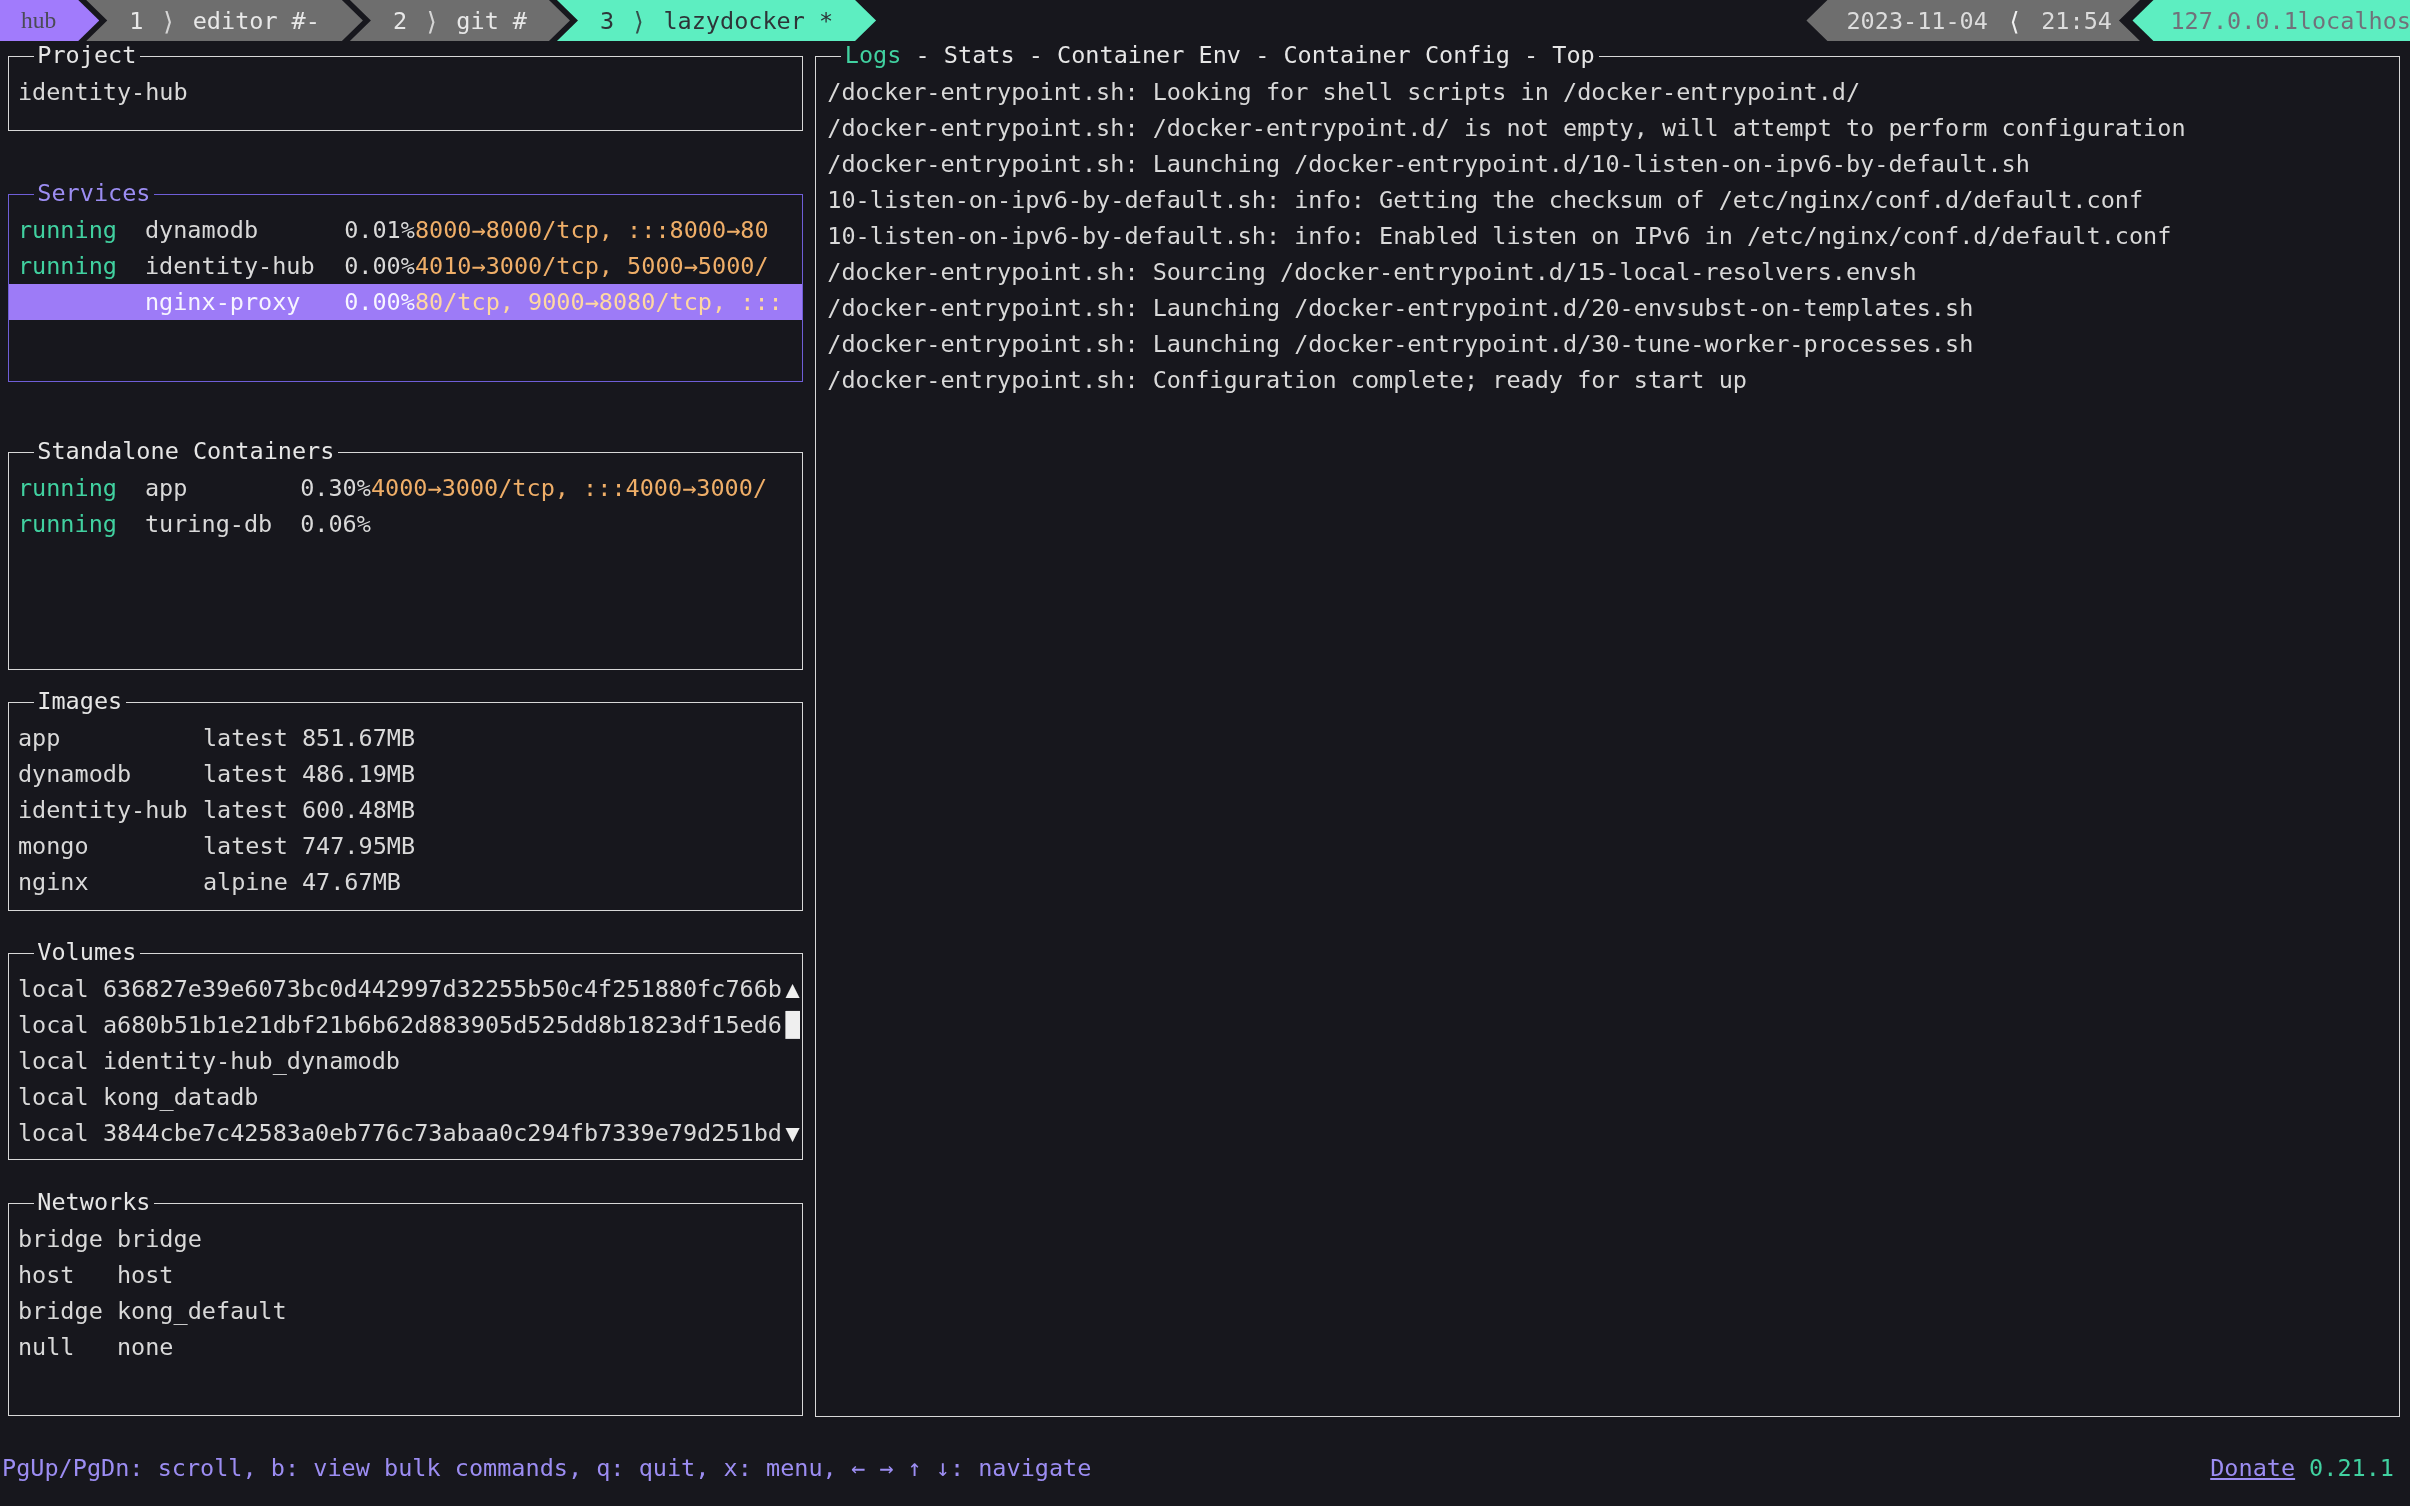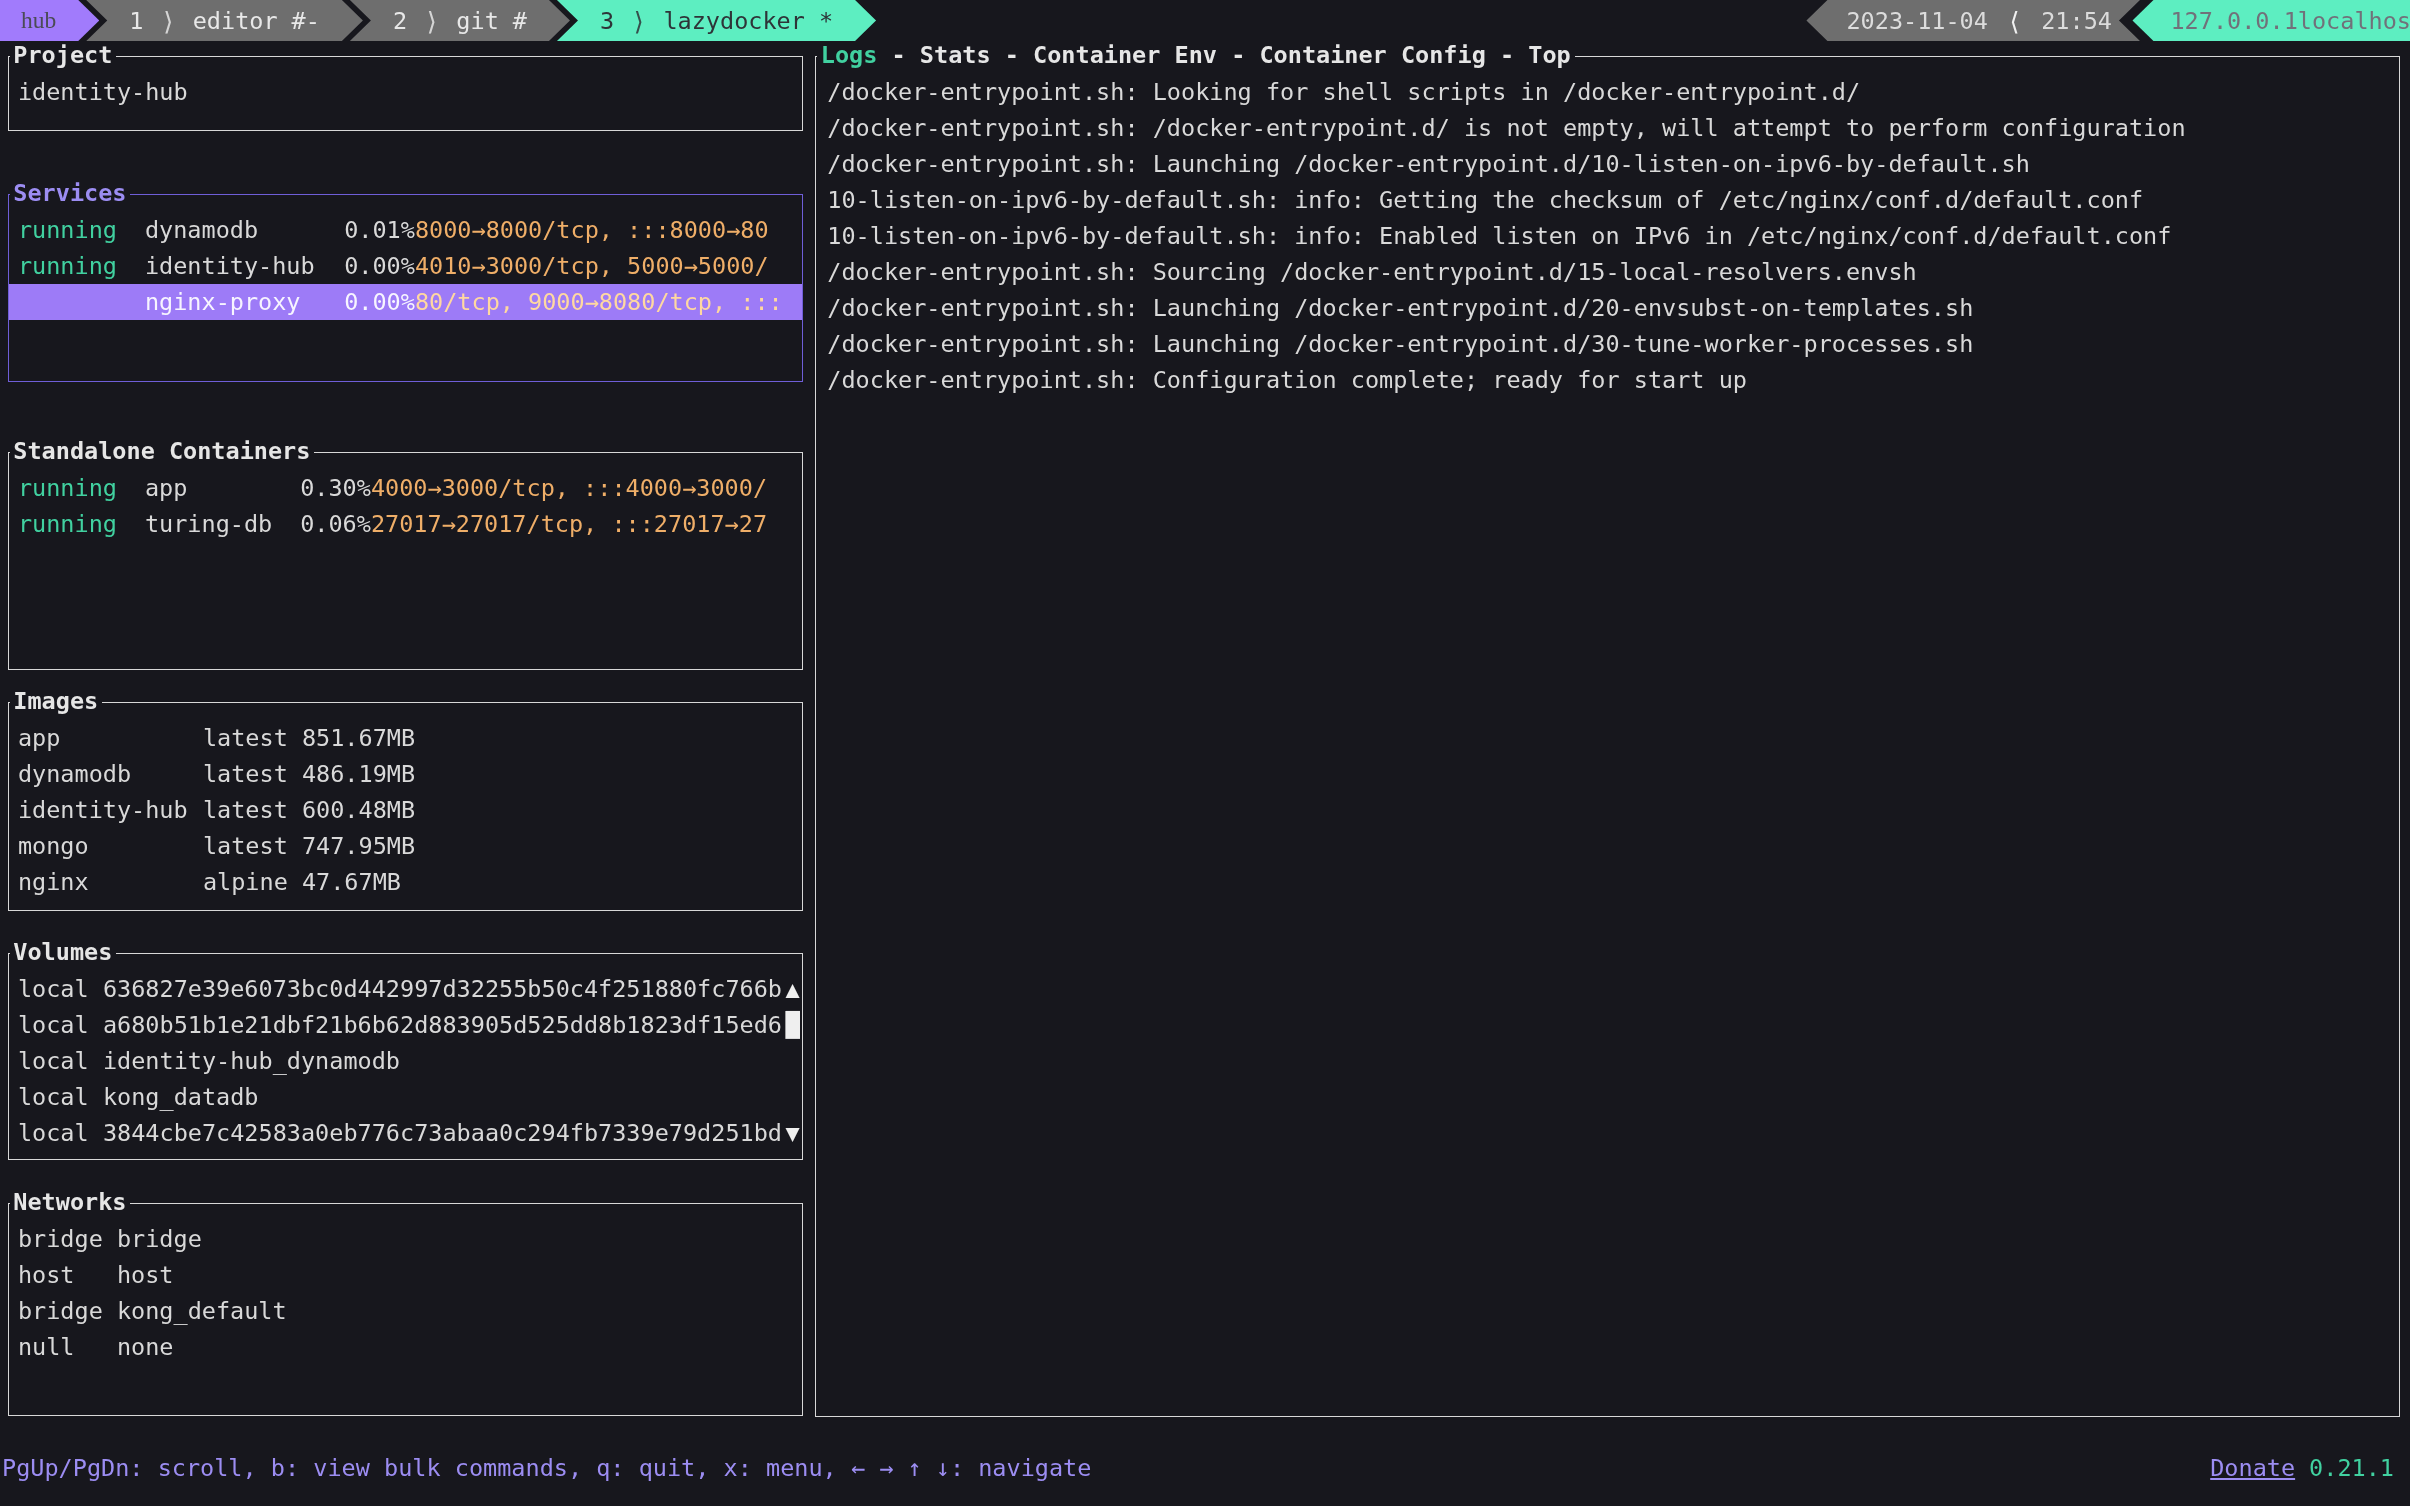--- a/index.html
+++ b/index.html
@@ -40,22 +40,22 @@
   }
   .date-chevron{margin:0 19px;color:#f0f0f0;font-size:25.4px;}
   .seg-host{
     background:var(--tmux_teal);color:#71717a;padding-left:38px;margin-left:-7.5px;flex:1;
     clip-path:polygon(0 50%,21px 0,100% 0,100% 100%,21px 100%);
   }
   
   .panel{position:absolute;border:1.9px solid var(--border);background:var(--bg);}
   .panel.focused{border-color:var(--border_focus);}
   .panel-title{
-    position:absolute;top:-16px;left:1px;background:var(--bg);
-    padding:0 3.8px;line-height:28px;color:#e6e6e6;white-space:pre;font-weight:bold;
+    position:absolute;top:-16px;left:25px;background:var(--bg);
+    padding:0 3.8px;line-height:28px;color:#e6e6e6;white-space:pre;
   }
   .panel.focused .panel-title{color:var(--purple);}
   .rows{padding-top:17px;}
   .row{display:flex;height:36px;line-height:36px;padding-left:9.4px;white-space:pre;overflow:hidden;}
   .row.selected{background:var(--selected_bg);color:var(--selected_fg);}
   .row.selected .col-ports{color:var(--selected_ports);}
   .col-status{width:127px;color:var(--green);flex:none;}
   .col-name13{width:185px;flex:none;}
   .col-name10{width:141px;flex:none;}
   .col-cpu{width:85px;flex:none;text-align:right;}
@@ -160,21 +160,20 @@
     <div class="row">
       <span class="col-status">running</span>
       <span class="col-name10">app</span>
       <span class="col-cpu">0.30%</span>
       <span class="col-ports">4000→3000/tcp, :::4000→3000/</span>
     </div>
     <div class="row">
       <span class="col-status">running</span>
       <span class="col-name10">turing-db</span>
       <span class="col-cpu">0.06%</span>
-      <span class="col-ports">27017→27017/tcp, :::27017→27</span>
     </div>
   </div>
 </div>
 
 <div class="panel" style="left:7.5px;top:702px;width:795px;height:209px;">
   <span class="panel-title">Images</span>
   <div class="rows">
     <div class="row">
       <span class="col-iname">app</span>
       <span class="col-tag">latest</span>

